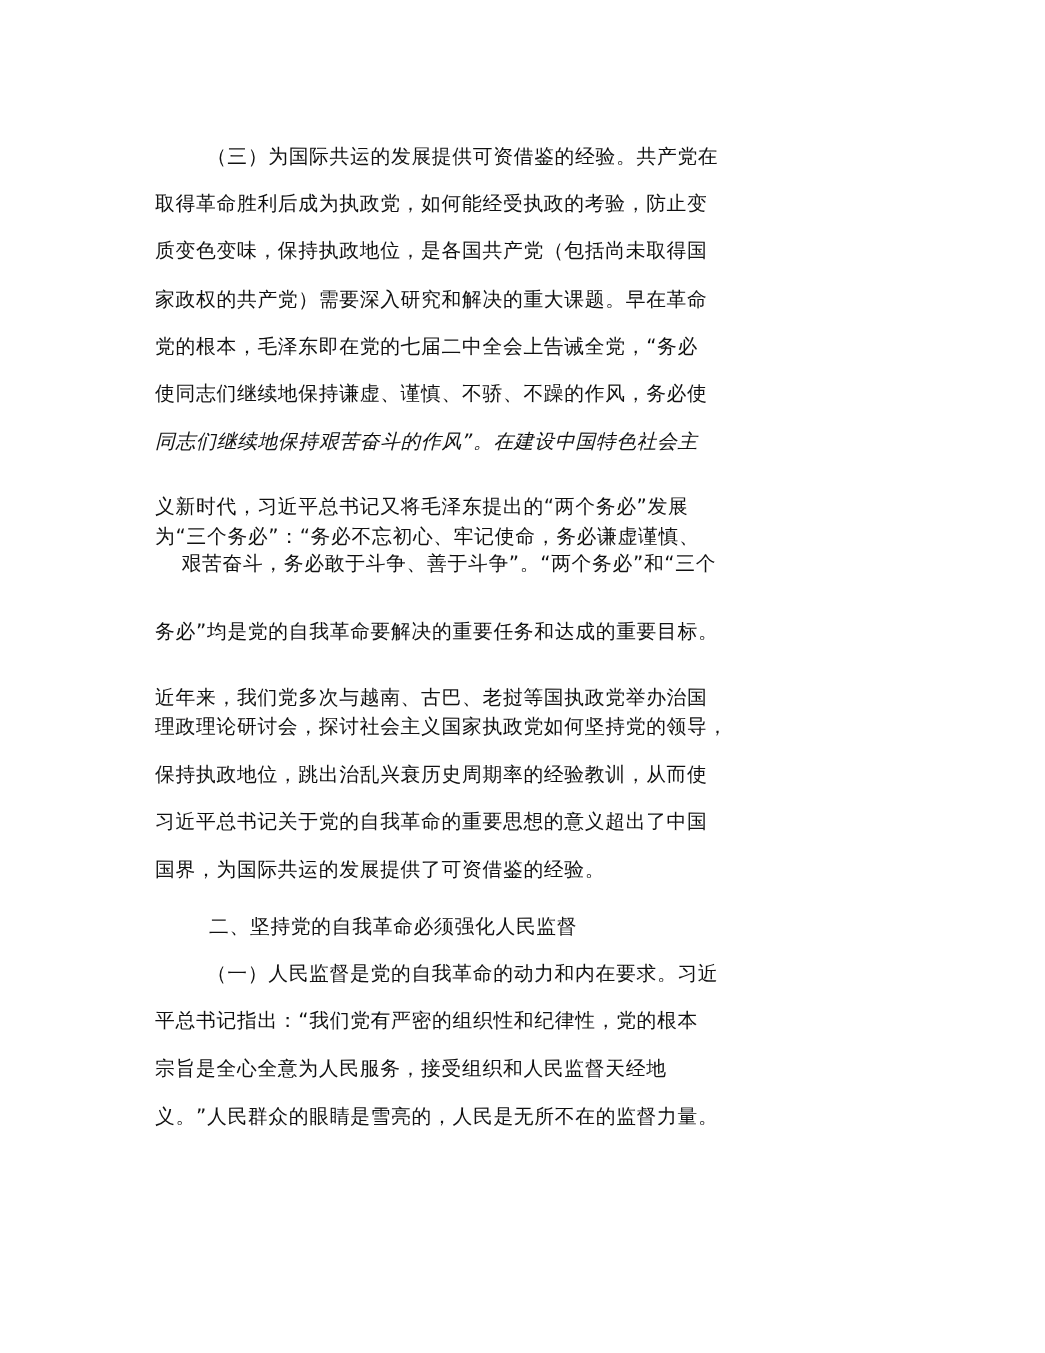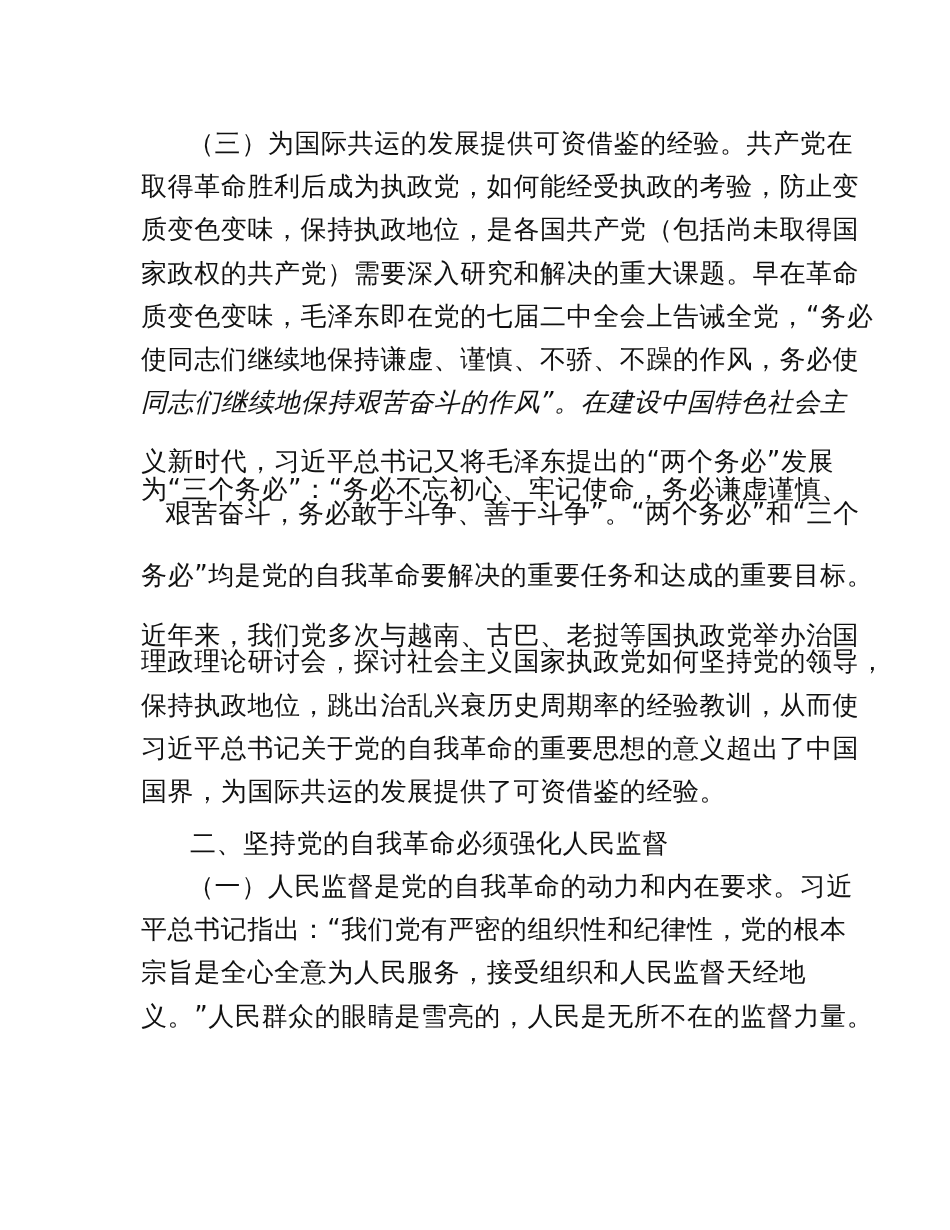--- a/index.html
+++ b/index.html
@@ -20,40 +20,40 @@
       left: 0;
       top: 0;
       width: 950px;
       height: 1230px;
       background: #ffffff;
     }
     .line {
       position: absolute;
       left: 141px;
       height: 30px;
-      font-size: 26px;
+      font-size: 18px;
       line-height: 30px;
       white-space: nowrap;
       letter-spacing: 0.6px;
       text-align: center;
     }
     .line.indent { left: 188px; }
     .line.heading { left: 190px; }
   </style>
 </head>
 <body>
 
 <div class="page">
 
   <div>
     <div class="line indent" style="top:128px">（三）为国际共运的发展提供可资借鉴的经验。共产党在</div>
     <div class="line" style="top: 171.2px;">取得革命胜利后成为执政党，如何能经受执政的考验，防止变</div>
     <div class="line" style="top: 214.4px;">质变色变味，保持执政地位，是各国共产党（包括尚未取得国</div>
     <div class="line" style="top: 257.6px;">家政权的共产党）需要深入研究和解决的重大课题。早在革命</div>
-    <div class="line" style="top: 300.8px;">质变色变味，毛泽东即在党的七届二中全会上告诫全党，“务必</div>
+    <div class="line" style="top: 300.8px;">党的根本，毛泽东即在党的七届二中全会上告诫全党，“务必</div>
     <div class="line" style="top: 344px;">使同志们继续地保持谦虚、谨慎、不骄、不躁的作风，务必使</div>
     <div class="line" style="top: 387.2px; font-style: italic;">同志们继续地保持艰苦奋斗的作风”。在建设中国特色社会主</div>
     <div class="line" style="top: 446px;">义新时代，习近平总书记又将毛泽东提出的“两个务必”发展</div>
     <div class="line" style="top: 473.6px;">为“三个务必”：“务必不忘初心、牢记使命，务必谦虚谨慎、</div>
     <div class="line" style="top: 498px; margin-left: 24px;">艰苦奋斗，务必敢于斗争、善于斗争”。“两个务必”和“三个</div>
     <div class="line" style="top: 560px;">务必”均是党的自我革命要解决的重要任务和达成的重要目标。</div>
     <div class="line" style="top: 620px;">近年来，我们党多次与越南、古巴、老挝等国执政党举办治国</div>
     <div class="line" style="top: 646.4px;">理政理论研讨会，探讨社会主义国家执政党如何坚持党的领导，</div>
     <div class="line" style="top: 689.6px;">保持执政地位，跳出治乱兴衰历史周期率的经验教训，从而使</div>
     <div class="line" style="top: 732.8px;">习近平总书记关于党的自我革命的重要思想的意义超出了中国</div>

